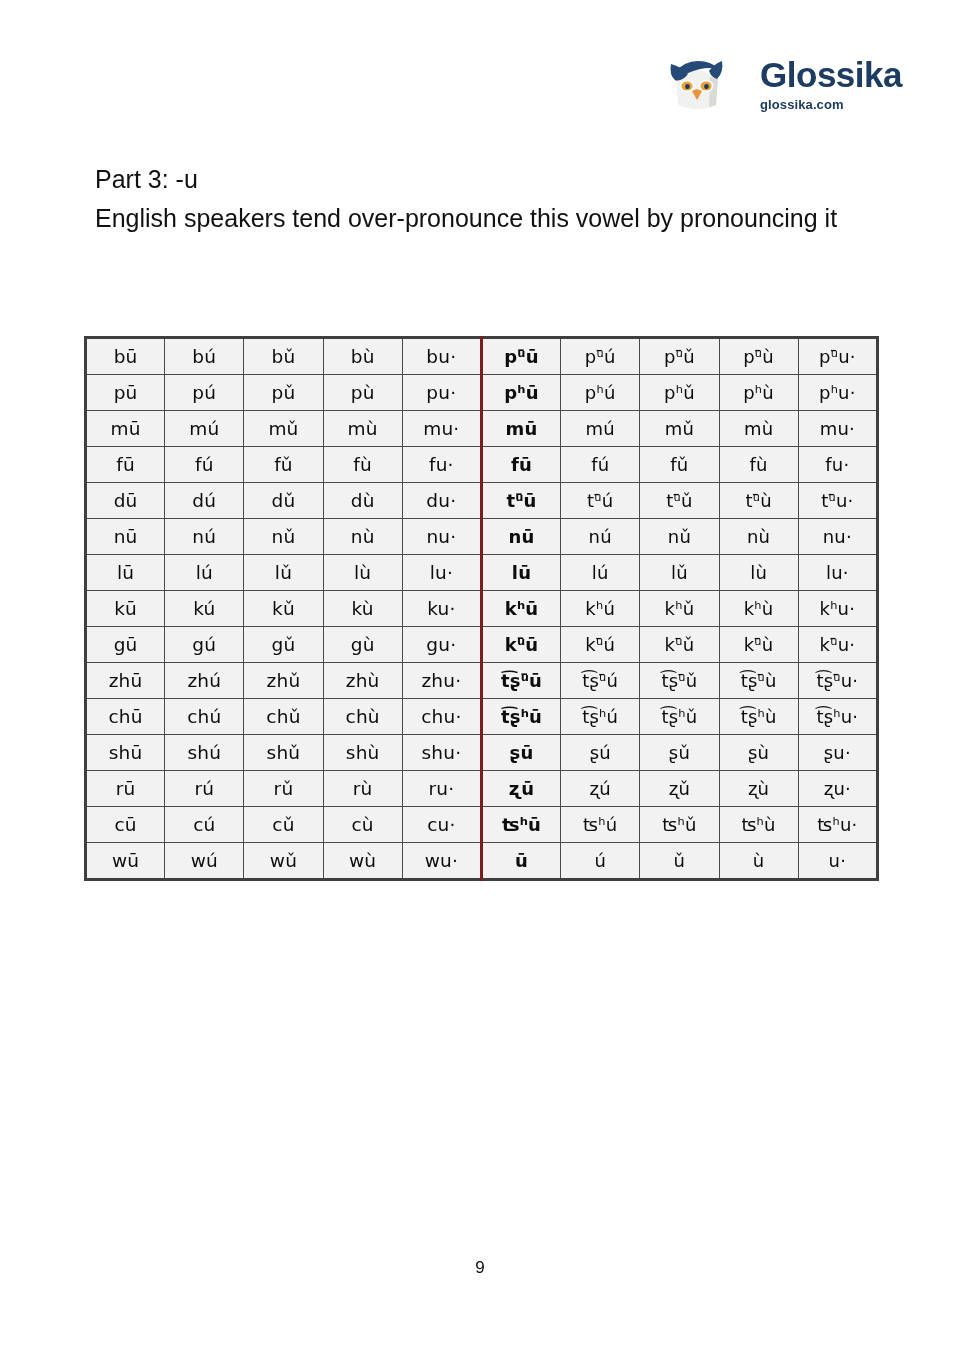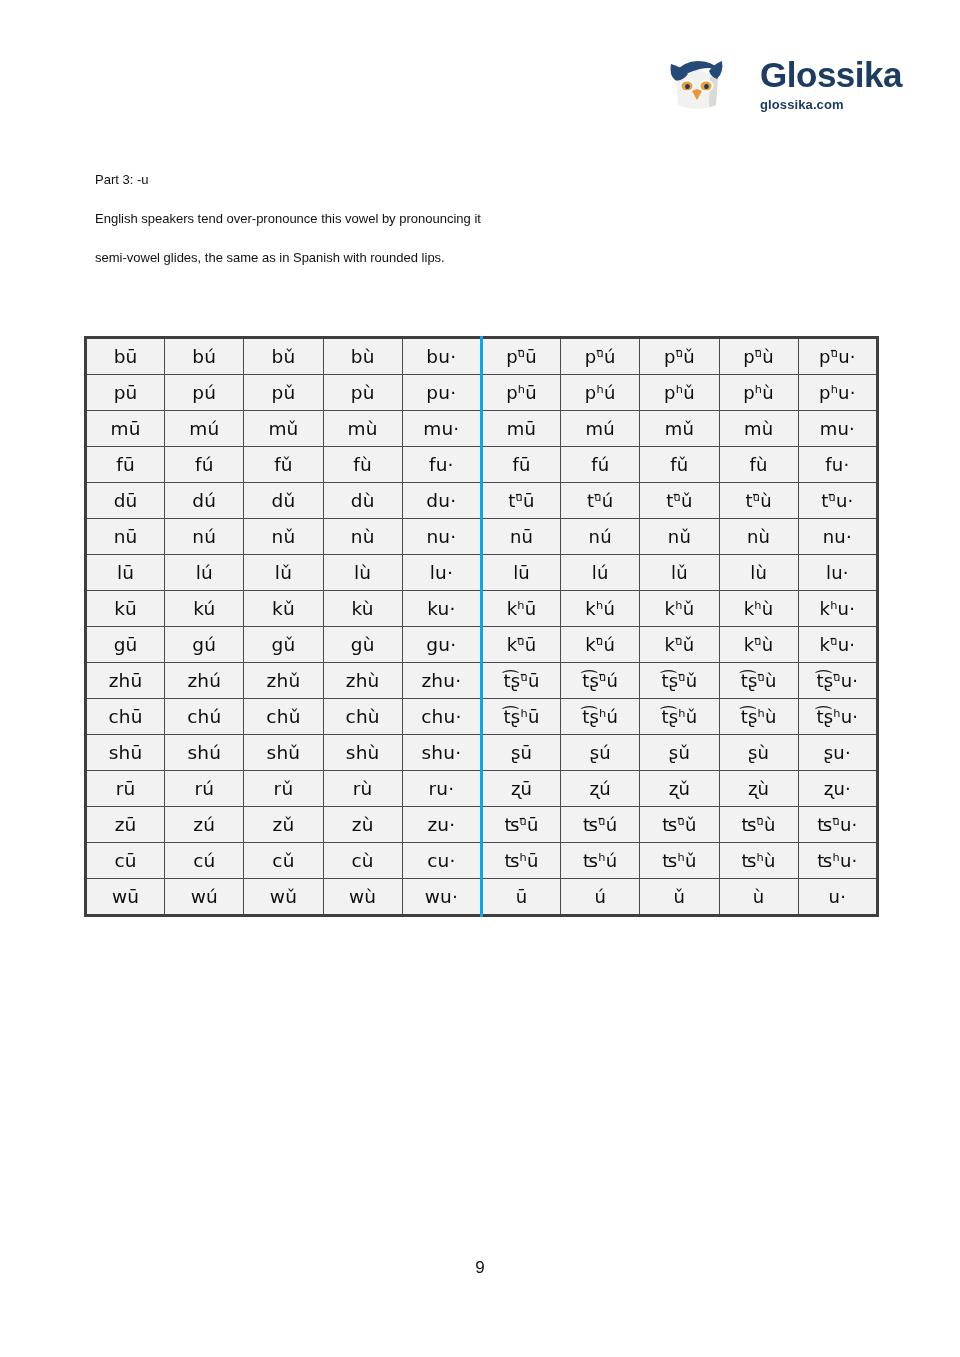--- a/index.html
+++ b/index.html
@@ -53,21 +53,21 @@
     letter-spacing: 0.1px;
   }
 
   
   .intro {
     position: absolute;
     left: 95px;
     top: 160px;
     width: 790px;
     font-family: "Liberation Sans", sans-serif;
-    font-size: 13px;
+    font-size: 25px;
     line-height: 39px;
     color: #111111;
   }
   .intro p {
     margin: 0;
   }
   .intro sup {
     font-size: 0.62em;
     vertical-align: super;
     line-height: 0;
@@ -95,21 +95,22 @@
     font-family: "DejaVu Sans", sans-serif;
     font-size: 18.5px;
     color: #0d0d0d;
     background: #f2f2f2;
     padding: 0;
     white-space: nowrap;
     letter-spacing: 0.2px;
   }
   
   table.syl td.block-edge {
-    border-left: 3px solid #0ea5e9;
+    border-left: 3px solid #7f1d1d;
+    font-weight: bold;
   }
   table.syl td.ipa {
     font-size: 18px;
   }
 
   
   .page-number {
     position: absolute;
     left: 0;
     right: 0;
@@ -146,21 +147,20 @@
   </svg>
   <div class="logo-words">
     <span class="logo-name">Glossika</span>
     <span class="logo-url">glossika.com</span>
   </div>
 </div>
 
 <div class="intro">
   <p>Part 3: -u</p>
   <p>English speakers tend over-pronounce this vowel by pronouncing it</p>
-  <p>semi-vowel glides, the same as in Spanish with rounded lips.</p>
 </div>
 
 <div class="table-wrap">
   <table class="syl">
     <tbody>
         <tr>
           <td>bū</td>
           <td>bú</td>
           <td>bǔ</td>
           <td>bù</td>
@@ -309,32 +309,20 @@
           <td>rǔ</td>
           <td>rù</td>
           <td>ru·</td>
           <td class="ipa block-edge">ʐū</td>
           <td class="ipa">ʐú</td>
           <td class="ipa">ʐǔ</td>
           <td class="ipa">ʐù</td>
           <td class="ipa">ʐu·</td>
         </tr>
         <tr>
-          <td>zū</td>
-          <td>zú</td>
-          <td>zǔ</td>
-          <td>zù</td>
-          <td>zu·</td>
-          <td class="ipa block-edge">ʦᵘ̄ū</td>
-          <td class="ipa">ʦᵘ̄ú</td>
-          <td class="ipa">ʦᵘ̄ǔ</td>
-          <td class="ipa">ʦᵘ̄ù</td>
-          <td class="ipa">ʦᵘ̄u·</td>
-        </tr>
-        <tr>
           <td>cū</td>
           <td>cú</td>
           <td>cǔ</td>
           <td>cù</td>
           <td>cu·</td>
           <td class="ipa block-edge">ʦʰū</td>
           <td class="ipa">ʦʰú</td>
           <td class="ipa">ʦʰǔ</td>
           <td class="ipa">ʦʰù</td>
           <td class="ipa">ʦʰu·</td>

